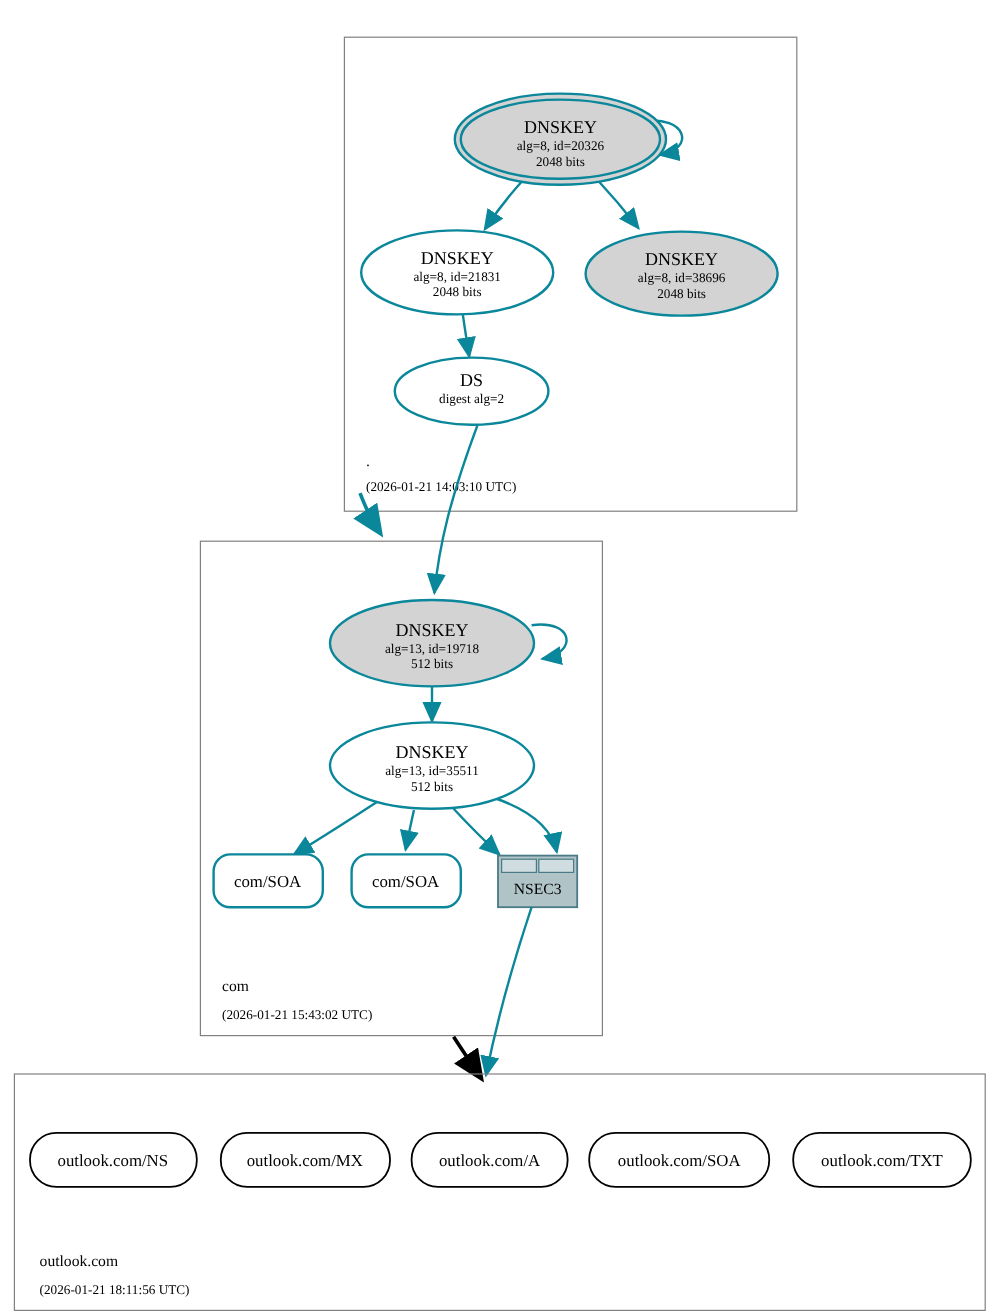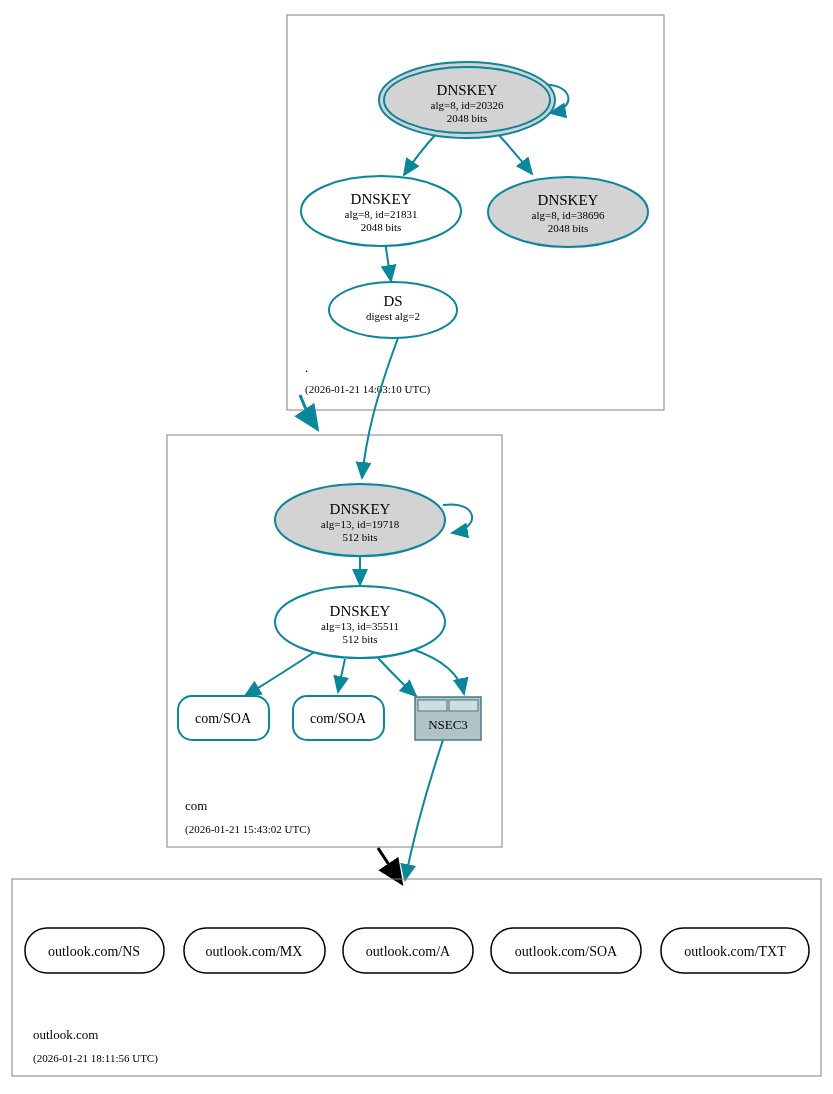--- a/index.html
+++ b/index.html
@@ -9,21 +9,21 @@
   }
   body {
     width: 833px;
     height: 1094px;
     position: relative;
     font-family: "Liberation Serif", serif;
     overflow: hidden;
   }
   #stage {
     position: absolute;
-    left: 0; top: 0;
+    left: 0; top: 16px;
     width: 833px;
     height: 966px;
   }
   svg#graph {
     position: absolute;
     left: 0; top: 0;
     width: 833px;
     height: 1094px;
   }
   .zone-box {

